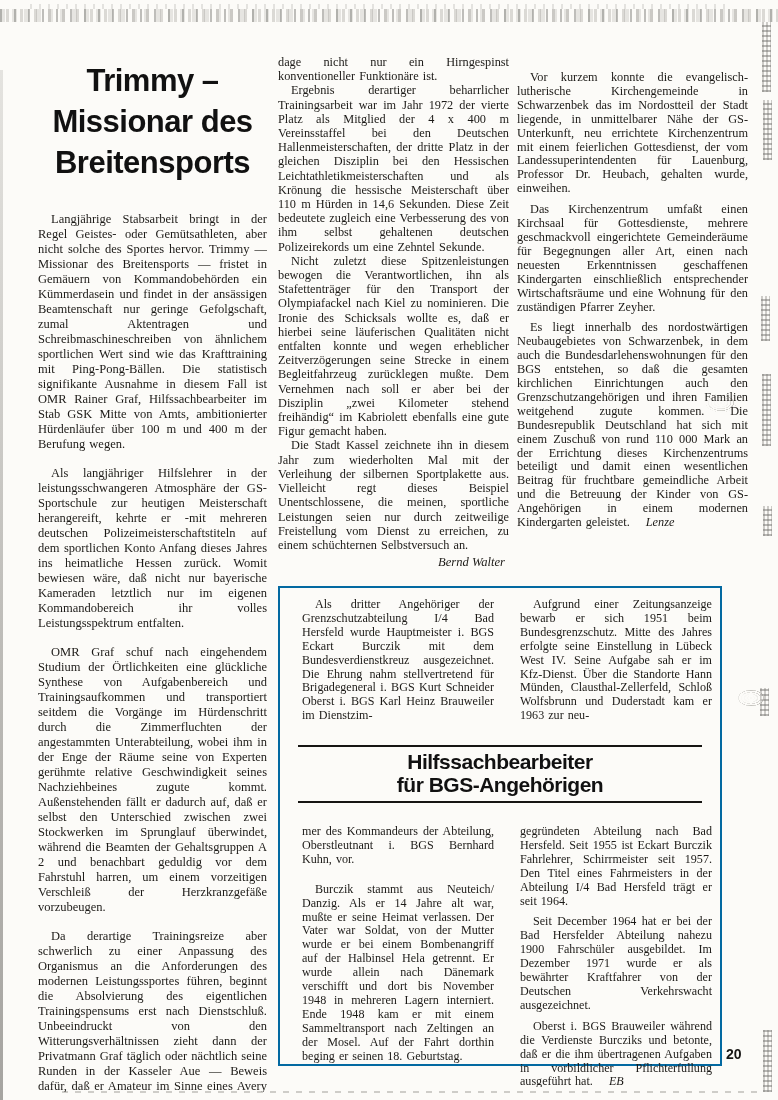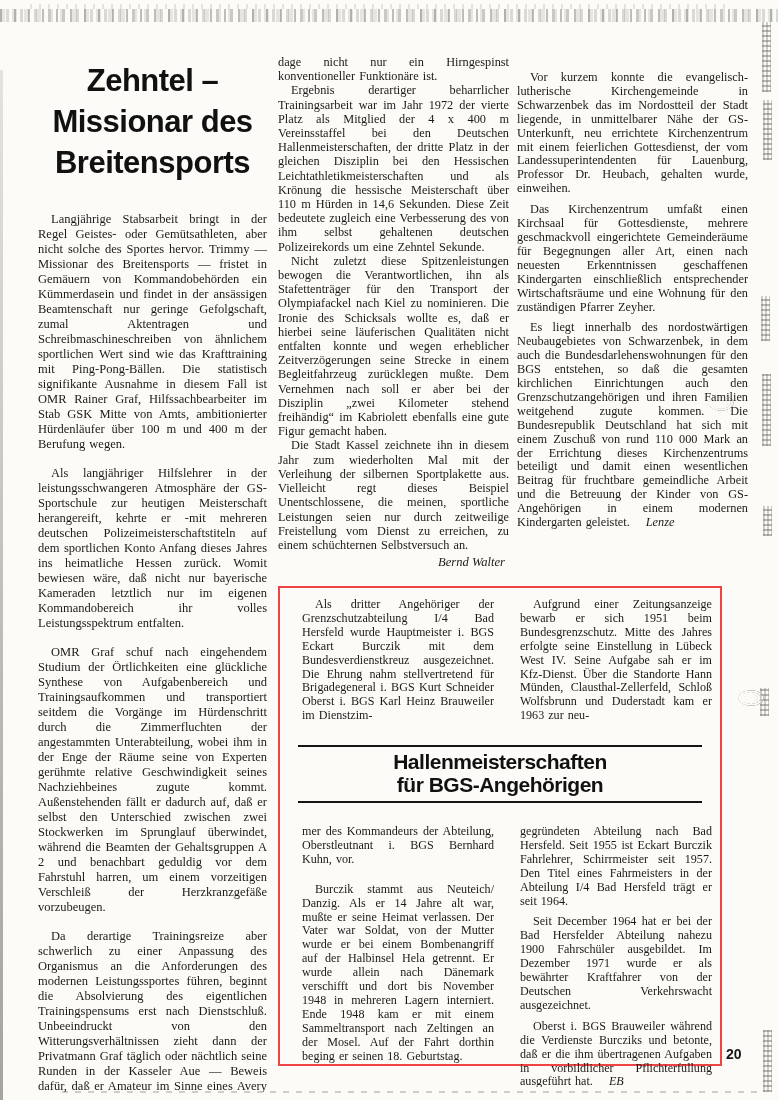--- a/index.html
+++ b/index.html
@@ -77,21 +77,21 @@
 
   .byline-right{
     text-align:right;font-style:italic;font-size:12.6px;
     margin-top:3px;padding-right:4px;
   }
   .inline-byline{font-style:italic;margin-left:16px;}
 
   
   .box{
     position:absolute;left:278px;top:586px;width:444px;height:480px;
-    border:2px solid #ef4444;box-sizing:border-box;
+    border:2px solid #0369a1;box-sizing:border-box;
     background:rgba(252,251,248,.6);
   }
   .box-row{display:flex;gap:26px;padding:10px 16px 0 22px;}
   .box-row-top{height:140px;overflow:hidden;}
   .box-row-bottom{height:262px;overflow:hidden;padding-top:22px;}
   .bx-col{width:192px;flex:0 0 auto;}
   .bx-col .bp{font-size:12.1px;line-height:13.9px;}
   .bgap{margin-top:16px;}
   .box-headline{
     margin:7px 18px 0 18px;border-top:2px solid #161513;border-bottom:2px solid #161513;
@@ -120,21 +120,21 @@
   <div class="speck" style="left:762px;top:374px;height:72px;"></div>
   <div class="speck" style="left:763px;top:506px;height:30px;"></div>
   <div class="speck" style="left:760px;top:688px;height:28px;"></div>
   <div class="speck" style="left:763px;top:1030px;height:62px;"></div>
   <div class="blob" style="left:706px;top:394px;width:30px;height:18px;"></div>
   <div class="blob" style="left:738px;top:690px;width:26px;height:16px;"></div>
   <div class="noise-bottom"></div>
 
   <section class="col col-left">
     <h1 class="headline-xl">
-      <span class="hl-line">Zehntel –</span>
+      <span class="hl-line">Trimmy –</span>
       <span class="hl-line">Missionar des</span>
       <span class="hl-line">Breitensports</span>
     </h1>
     <p class="bp">Langjährige Stabsarbeit bringt in der Regel Geistes- oder Gemütsathleten, aber nicht solche des Sportes hervor. Trimmy — Missionar des Breitensports — fristet in Gemäuern von Kommandobehörden ein Kümmerdasein und findet in der ansässigen Beamtenschaft nur geringe Gefolgschaft, zumal Aktentragen und Schreibmaschineschreiben von ähnlichem sportlichen Wert sind wie das Krafttraining mit Ping-Pong-Bällen. Die statistisch signifikante Ausnahme in diesem Fall ist OMR Rainer Graf, Hilfssachbearbeiter im Stab GSK Mitte von Amts, ambitionierter Hürdenläufer über 100 m und 400 m der Berufung wegen.</p>
     <p class="bp gap">Als langjähriger Hilfslehrer in der leistungsschwangeren Atmosphäre der GS-Sportschule zur heutigen Meisterschaft herangereift, kehrte er -mit mehreren deutschen Polizeimeisterschaftstiteln auf dem sportlichen Konto Anfang dieses Jahres ins heimatliche Hessen zurück. Womit bewiesen wäre, daß nicht nur bayerische Kameraden letztlich nur im eigenen Kommandobereich ihr volles Leistungsspektrum entfalten.</p>
     <p class="bp gap">OMR Graf schuf nach eingehendem Studium der Örtlichkeiten eine glückliche Synthese von Aufgabenbereich und Trainingsaufkommen und transportiert seitdem die Vorgänge im Hürdenschritt durch die Zimmerfluchten der angestammten Unterabteilung, wobei ihm in der Enge der Räume seine von Experten gerühmte relative Geschwindigkeit seines Nachziehbeines zugute kommt. Außenstehenden fällt er dadurch auf, daß er selbst den Unterschied zwischen zwei Stockwerken im Sprunglauf überwindet, während die Beamten der Gehaltsgruppen A 2 und benachbart geduldig vor dem Fahrstuhl harren, um einem vorzeitigen Verschleiß der Herzkranzgefäße vorzubeugen.</p>
     <p class="bp gap">Da derartige Trainingsreize aber schwerlich zu einer Anpassung des Organismus an die Anforderungen des modernen Leistungssportes führen, beginnt die Absolvierung des eigentlichen Trainingspensums erst nach Dienstschluß. Unbeeindruckt von den Witterungsverhältnissen zieht dann der Privatmann Graf täglich oder nächtlich seine Runden in der Kasseler Aue — Beweis dafür, daß er Amateur im Sinne eines Avery Brun-</p>
   </section>
 
   <section class="col col-mid">
@@ -158,21 +158,21 @@
   <section class="box">
     <div class="box-row box-row-top">
       <div class="bx-col">
         <p class="bp">Als dritter Angehöriger der Grenzschutzabteilung I/4 Bad Hersfeld wurde Hauptmeister i. BGS Eckart Burczik mit dem Bundesverdienstkreuz ausgezeichnet. Die Ehrung nahm stellvertretend für Brigadegeneral i. BGS Kurt Schneider Oberst i. BGS Karl Heinz Brauweiler im Dienstzim-</p>
       </div>
       <div class="bx-col">
         <p class="bp">Aufgrund einer Zeitungsanzeige bewarb er sich 1951 beim Bundesgrenzschutz. Mitte des Jahres erfolgte seine Einstellung in Lübeck West IV. Seine Aufgabe sah er im Kfz-Dienst. Über die Standorte Hann Münden, Clausthal-Zellerfeld, Schloß Wolfsbrunn und Duderstadt kam er 1963 zur neu-</p>
       </div>
     </div>
     <div class="box-headline">
-      <span class="hl-line">Hallenmeisterschaften</span>
+      <span class="hl-line">Hilfssachbearbeiter</span>
       <span class="hl-line">für BGS-Angehörigen</span>
     </div>
     <div class="box-row box-row-bottom">
       <div class="bx-col">
         <p class="bp no-indent">mer des Kommandeurs der Abteilung, Oberstleutnant i. BGS Bernhard Kuhn, vor.</p>
         <p class="bp bgap">Burczik stammt aus Neuteich/ Danzig. Als er 14 Jahre alt war, mußte er seine Heimat verlassen. Der Vater war Soldat, von der Mutter wurde er bei einem Bombenangriff auf der Halbinsel Hela getrennt. Er wurde allein nach Dänemark verschifft und dort bis November 1948 in mehreren Lagern interniert. Ende 1948 kam er mit einem Sammeltransport nach Zeltingen an der Mosel. Auf der Fahrt dorthin beging er seinen 18. Geburtstag.</p>
       </div>
       <div class="bx-col">
         <p class="bp no-indent">gegründeten Abteilung nach Bad Hersfeld. Seit 1955 ist Eckart Burczik Fahrlehrer, Schirrmeister seit 1957. Den Titel eines Fahrmeisters in der Abteilung I/4 Bad Hersfeld trägt er seit 1964.</p>
         <p class="bp rgap">Seit December 1964 hat er bei der Bad Hersfelder Abteilung nahezu 1900 Fahrschüler ausgebildet. Im Dezember 1971 wurde er als bewährter Kraftfahrer von der Deutschen Verkehrswacht ausgezeichnet.</p>

